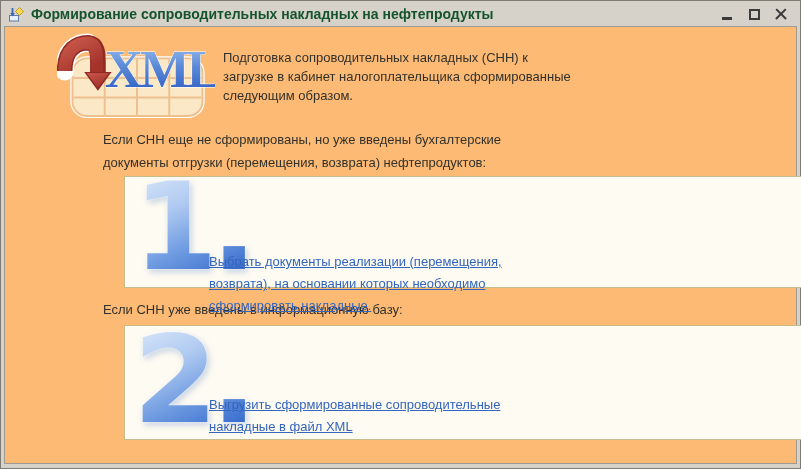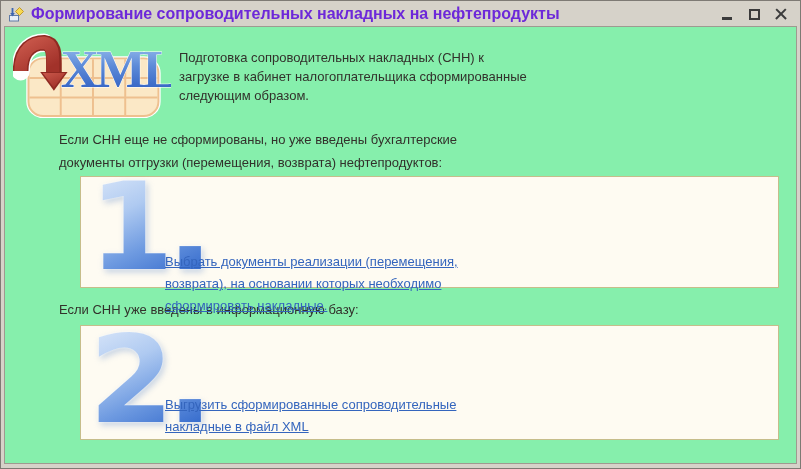--- a/index.html
+++ b/index.html
@@ -14,38 +14,38 @@
     border:1px solid #7E7A74;
     background:#D6D2C9;
   }
   
   .titlebar {
     position:absolute; top:2px; left:2px; right:2px; height:22px;
     display:flex; align-items:center; padding:0 8px 0 5px;
   }
   .title-icon { width:17px; height:17px; display:inline-block; flex:0 0 auto; }
   .title-text {
-    flex:1; margin-left:6px; font-size:16px; font-weight:bold; color:#6d28d9;
+    flex:1; margin-left:6px; font-size:14px; font-weight:bold; color:#14532d;
     white-space:nowrap; overflow:hidden;
   }
   .controls { display:flex; align-items:center; gap:13px; flex:0 0 auto; padding-right:2px; }
   .ctrl { display:inline-flex; align-items:center; justify-content:center;
           width:14px; height:14px; cursor:pointer; position:relative; }
   .ctrl-min-bar { width:10px; height:3px; background:#3B3B3B; margin-top:9px; }
   .ctrl-max-box { width:11px; height:11px; border:2px solid #3B3B3B; }
   .ctrl-close-a, .ctrl-close-b {
     position:absolute; left:0; top:6px; width:14px; height:2.4px; background:#3B3B3B;
   }
   .ctrl-close-a { transform:rotate(45deg); }
   .ctrl-close-b { transform:rotate(-45deg); }
   
   .content {
     position:absolute; top:25px; left:3px; right:3px; bottom:4px;
-    background:#86efac; border:1px solid #9E9A90;
-    color:#32312B; font-size:13px;
+    background:#fdba74; border:1px solid #9E9A90;
+    color:#32312B; font-size:13px;padding-left:44px;
   }
   .intro { display:flex; padding:5px 0 0 8px; height:92px; }
   .logo { width:158px; height:86px; flex:0 0 auto; }
   .intro-text { margin:16px 0 0 8px; width:352px; line-height:19px; }
   .cond { margin-left:54px; line-height:23px; }
   .cond1 { margin-top:9px; width:414px; }
   .cond2 { margin-top:10px; }
   .box {
     margin-left:75px; width:699px; position:relative;
     border:1px solid #C6BD8B; background:#FEFBF2;

